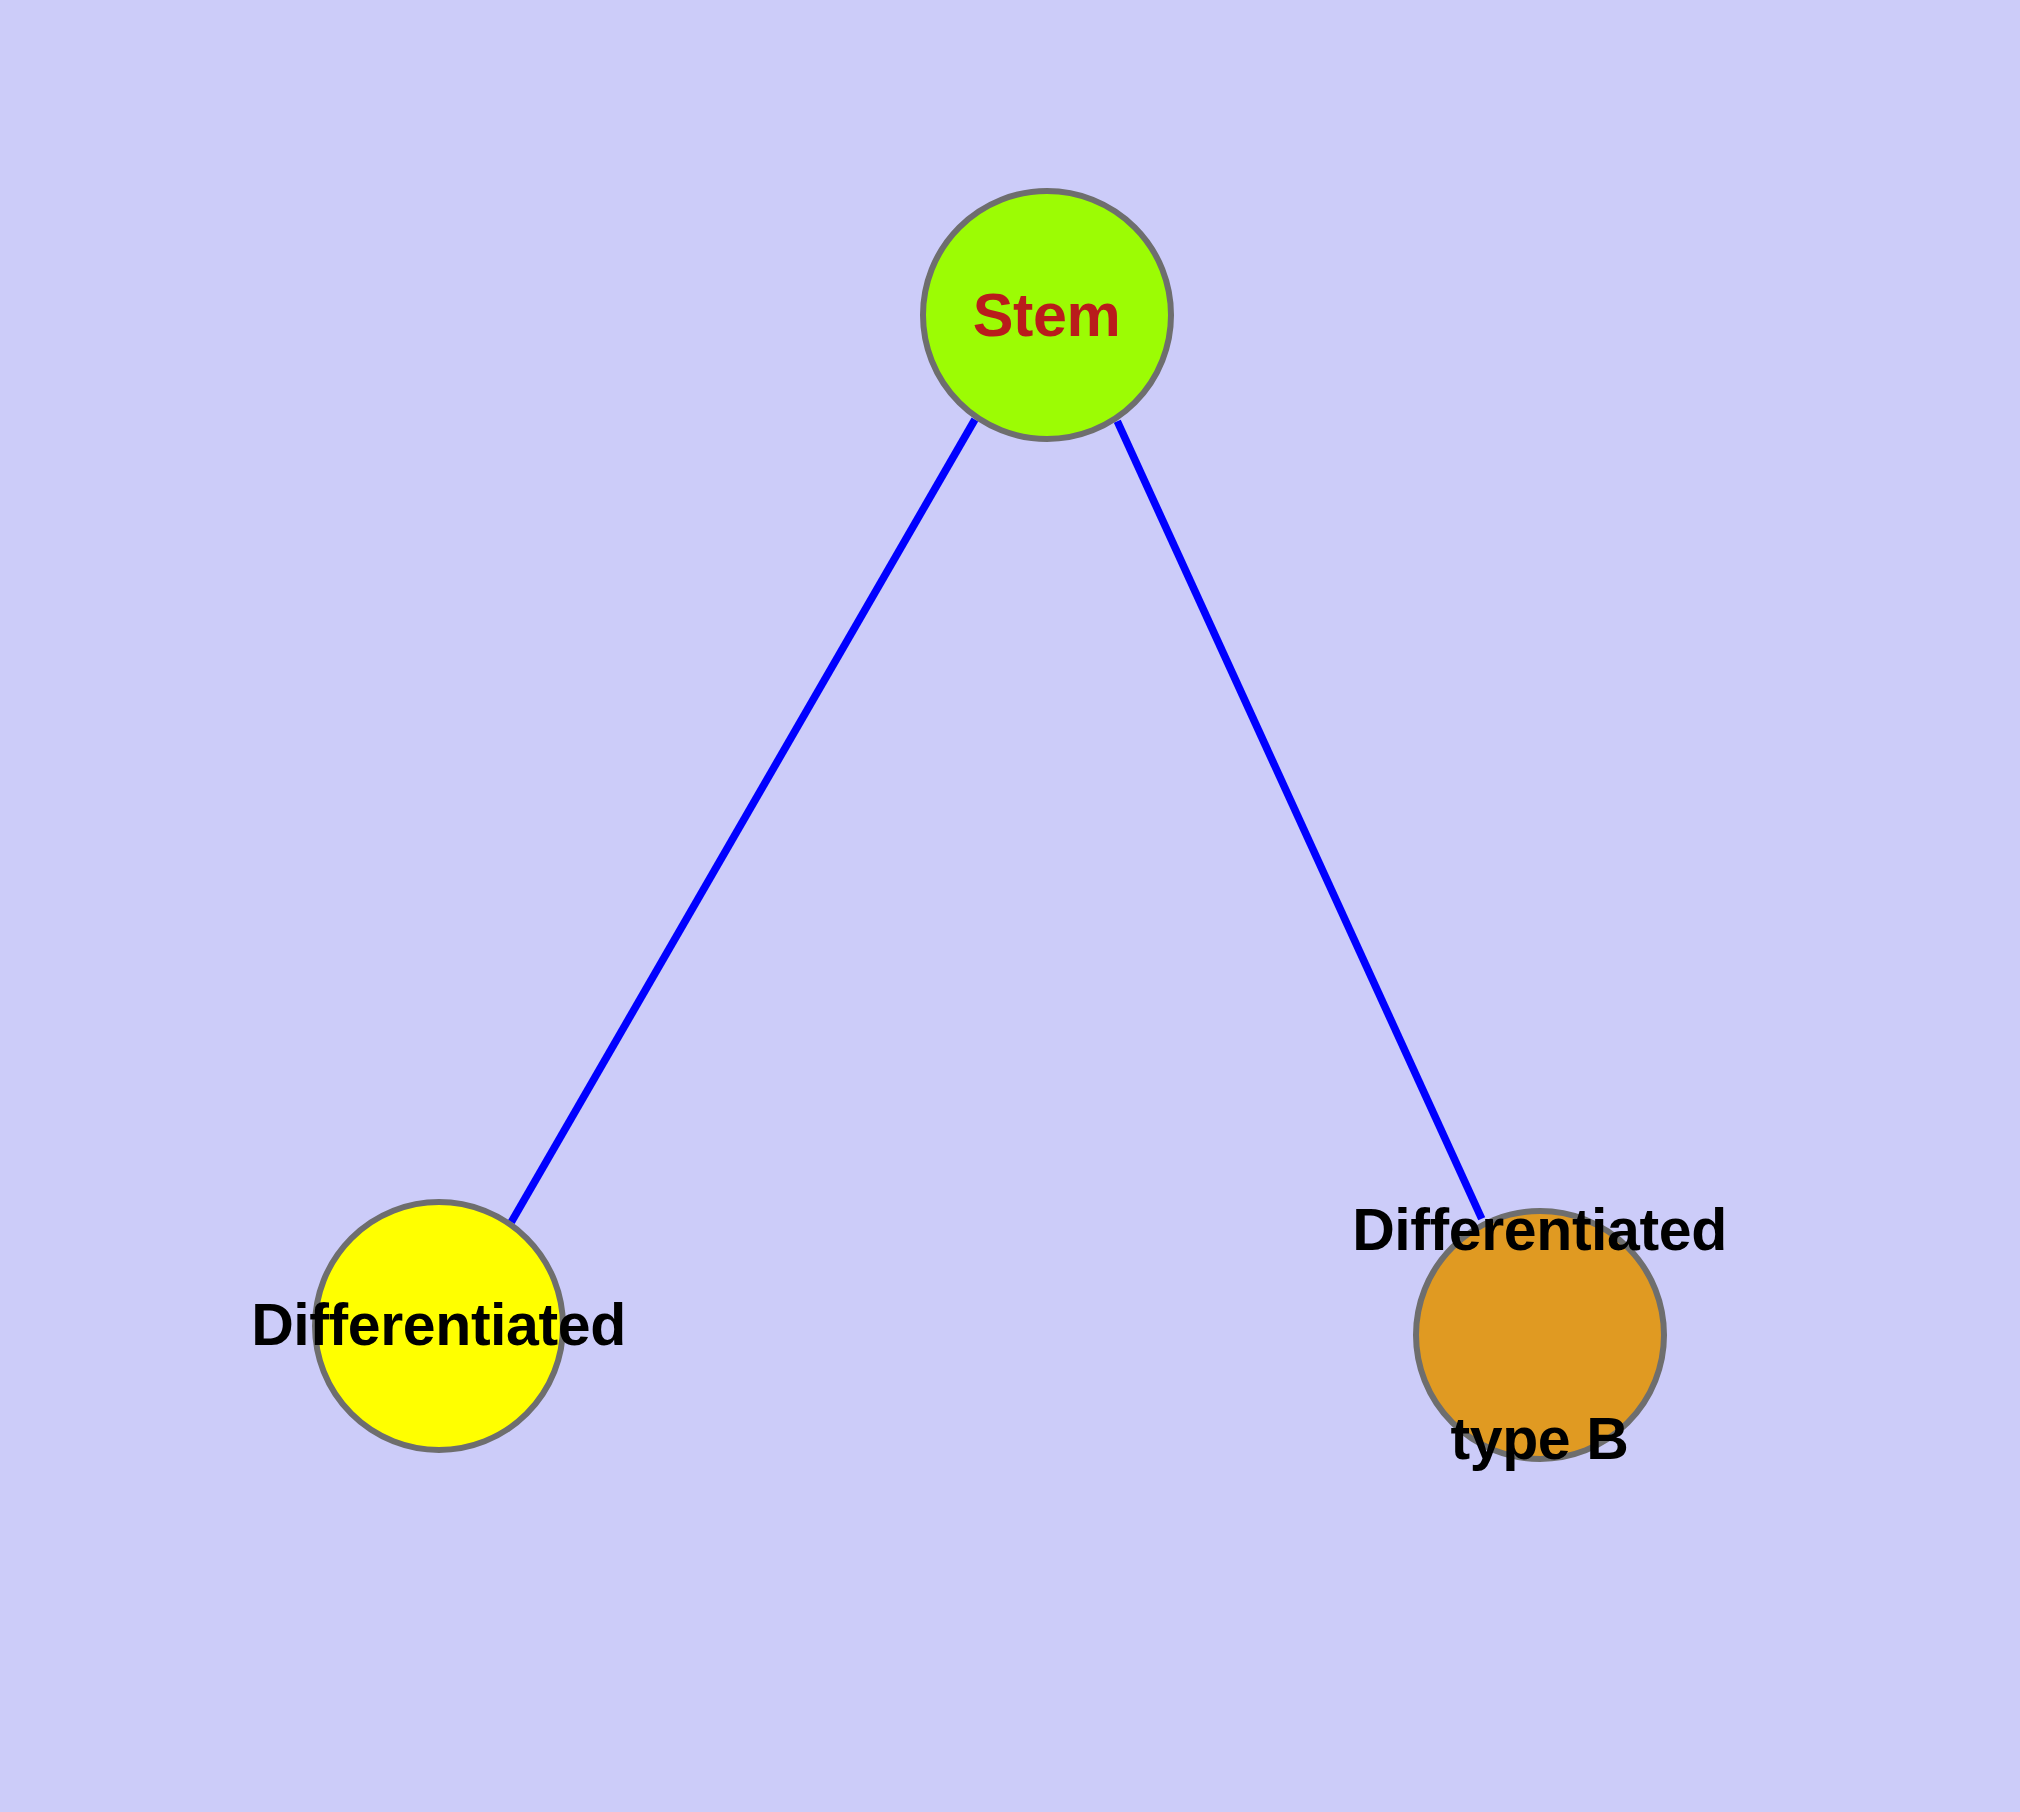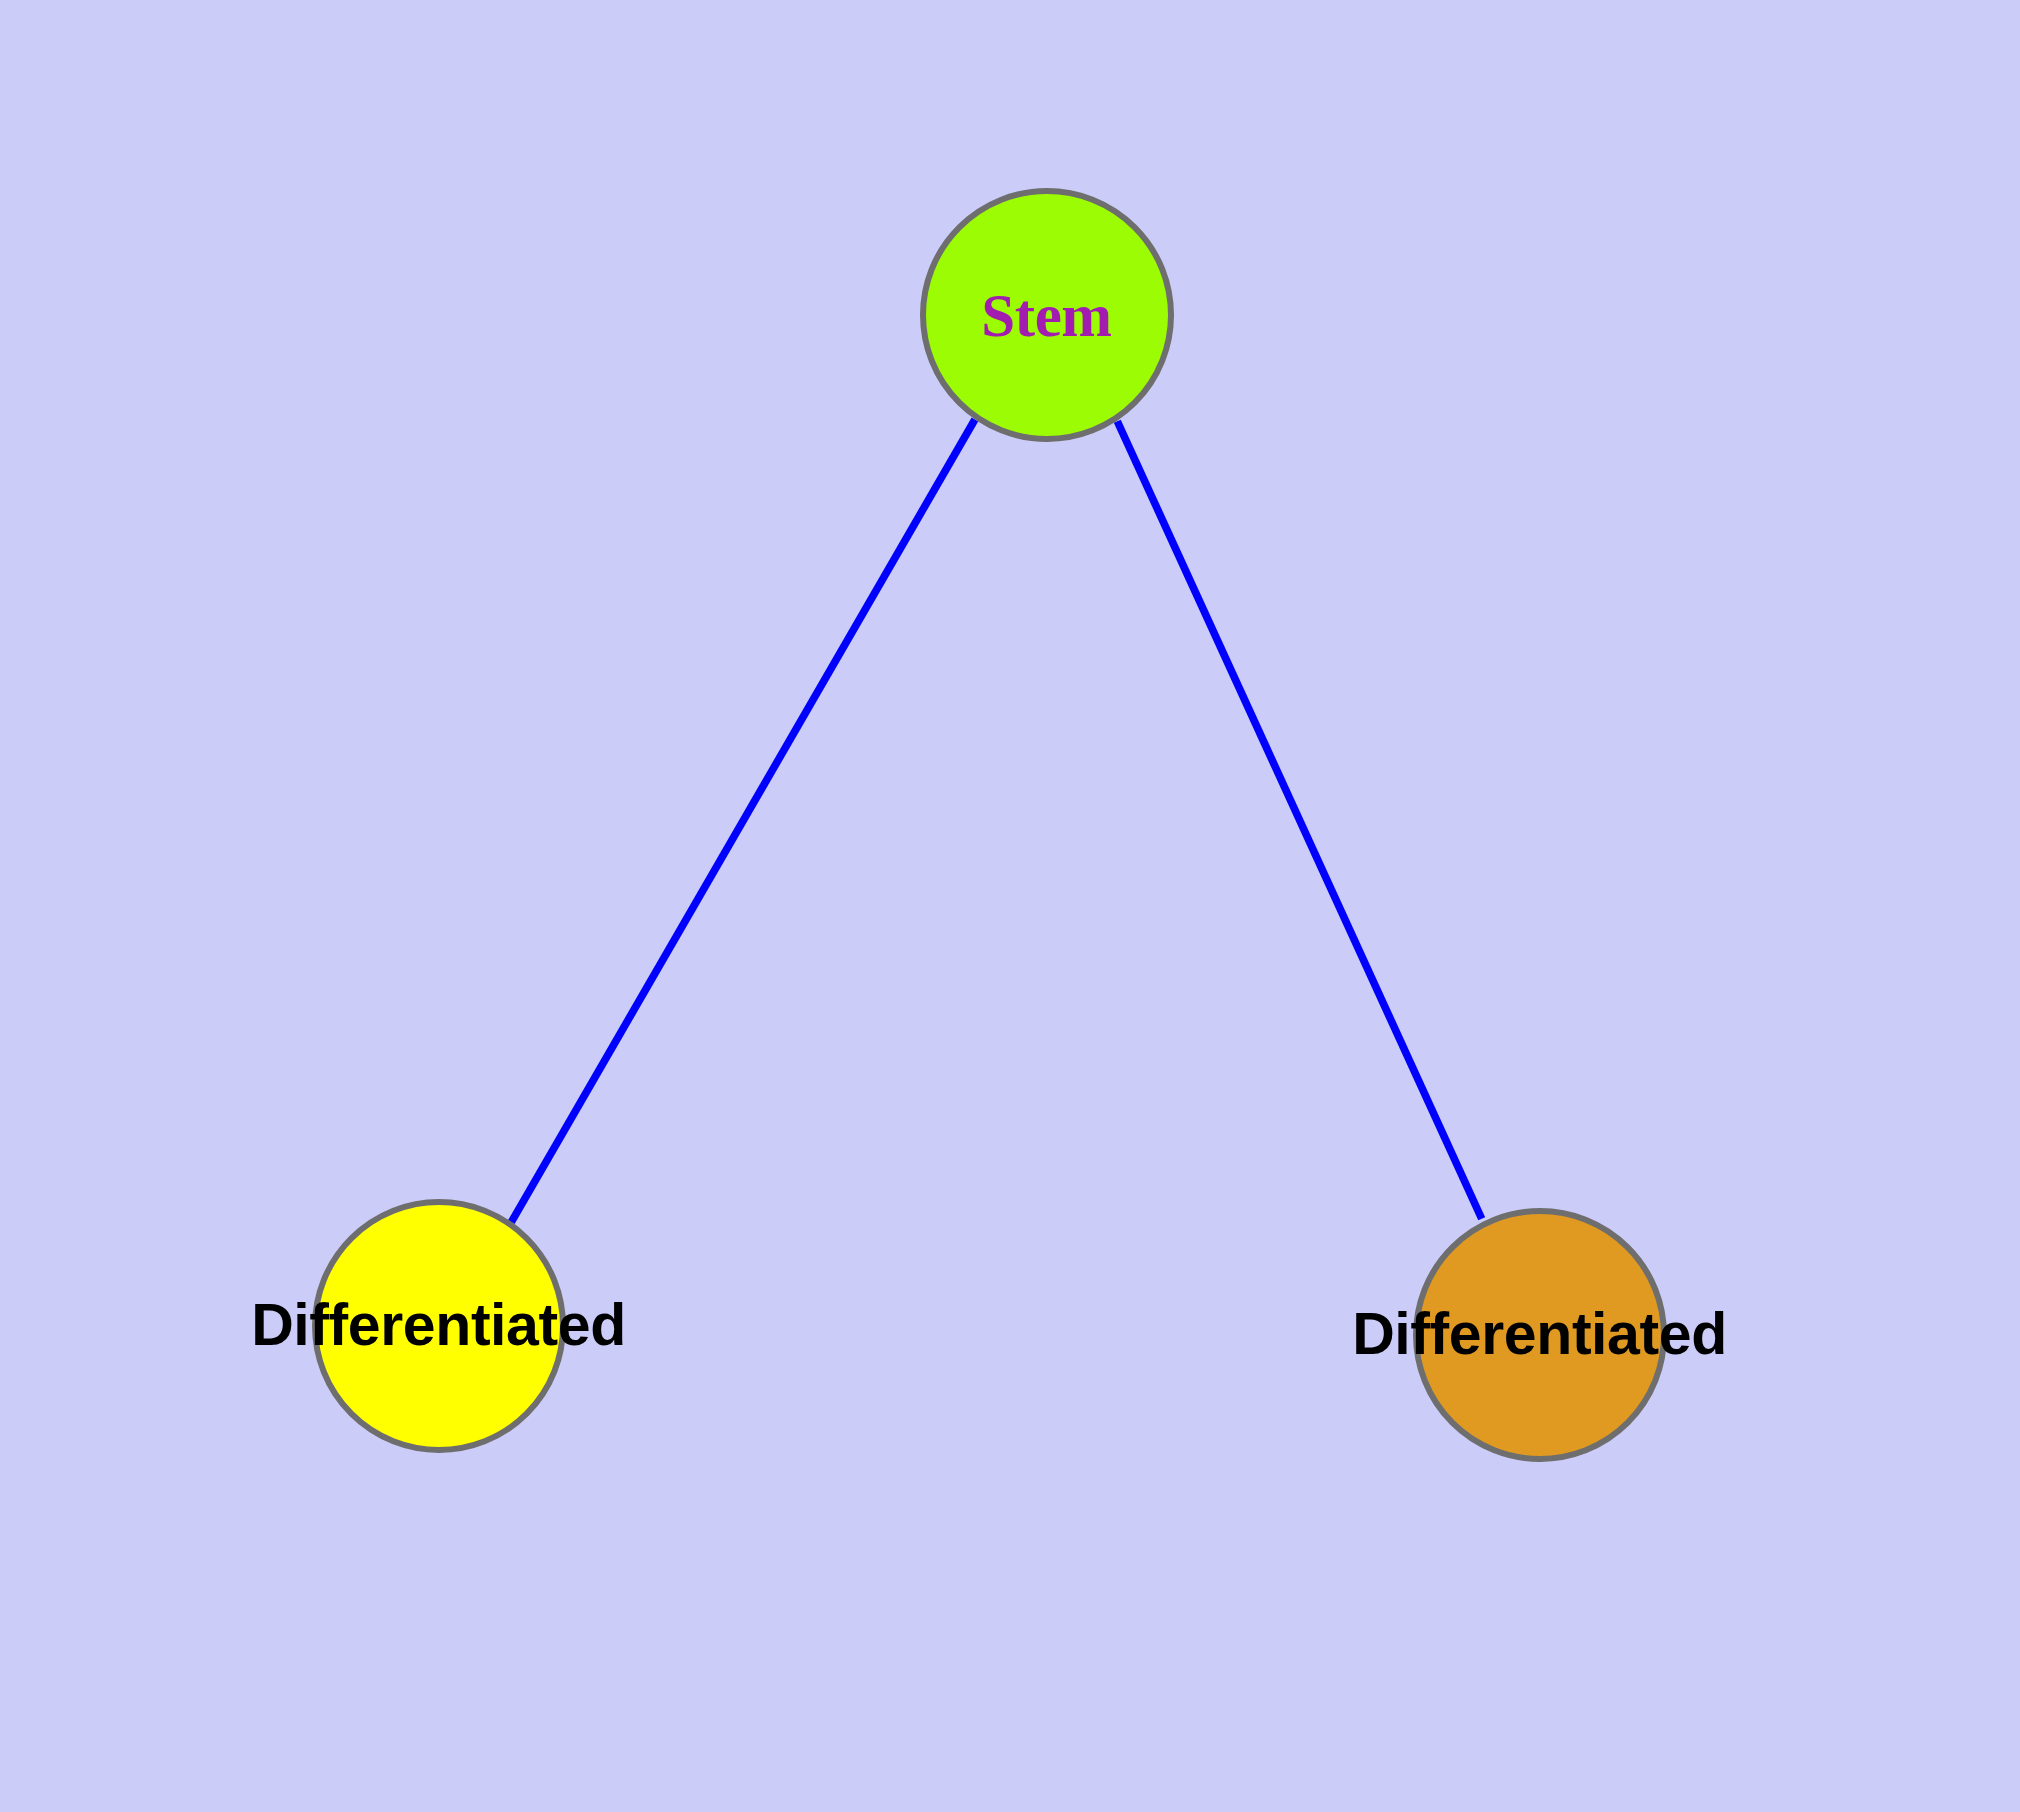--- a/index.html
+++ b/index.html
@@ -116,31 +116,32 @@
 <div id="graph-canvas" style="width: 2021px; height: 1812px; background: rgb(204, 204, 249);">
 
   <svg id="edge-layer" viewBox="0 0 2384 2138" width="2021" height="1812" xmlns="http://www.w3.org/2000/svg" style="width: 2021px; height: 1812px;">
     <line id="edge-0" x1="1150" y1="495" x2="603" y2="1442" stroke="#0000ff" stroke-width="9" stroke-linecap="butt"></line>
     <line id="edge-1" x1="1318" y1="497" x2="1748" y2="1438" stroke="#0000ff" stroke-width="9" stroke-linecap="butt"></line>
   </svg>
 
   <div id="node-layer" style="width: 2021px; height: 1812px;">
 
     <div class="node" id="node-stem" style="left: 920px; top: 188px; width: 254px; height: 254px; background: rgb(156, 252, 4); border-color: rgb(110, 110, 110);"></div>
-    <div class="node-label" id="label-stem" style="left: 792px; top: 252px; color: #a21caf; font-family: Liberation Serif, serif;">Stem</div>
+    <div class="node-label" id="label-stem" style="left: 792px; top: 252px; color: #b91c1c;">Stem</div>
 
     <div class="node" id="node-diff-a" style="left: 312px; top: 1199px; width: 254px; height: 254px; background: rgb(255, 255, 0); border-color: rgb(110, 110, 110);"></div>
     <div class="node-label" id="label-diff-a" style="left: 142px; top: 1220px; color: rgb(0, 0, 0);">
       <div>
         <div>Differentiated</div>
       </div>
     </div>
 
     <div class="node" id="node-diff-b" style="left: 1413px; top: 1208px; width: 254px; height: 254px; background: rgb(224, 154, 34); border-color: rgb(110, 110, 110);"></div>
     <div class="node-label" id="label-diff-b" style="left: 1243px; top: 1229px; color: rgb(0, 0, 0);">
       <div>
         <div>Differentiated</div>
+        <div>type B</div>
       </div>
     </div>
 
   </div>
 </div>
 
 
 </body></html>

